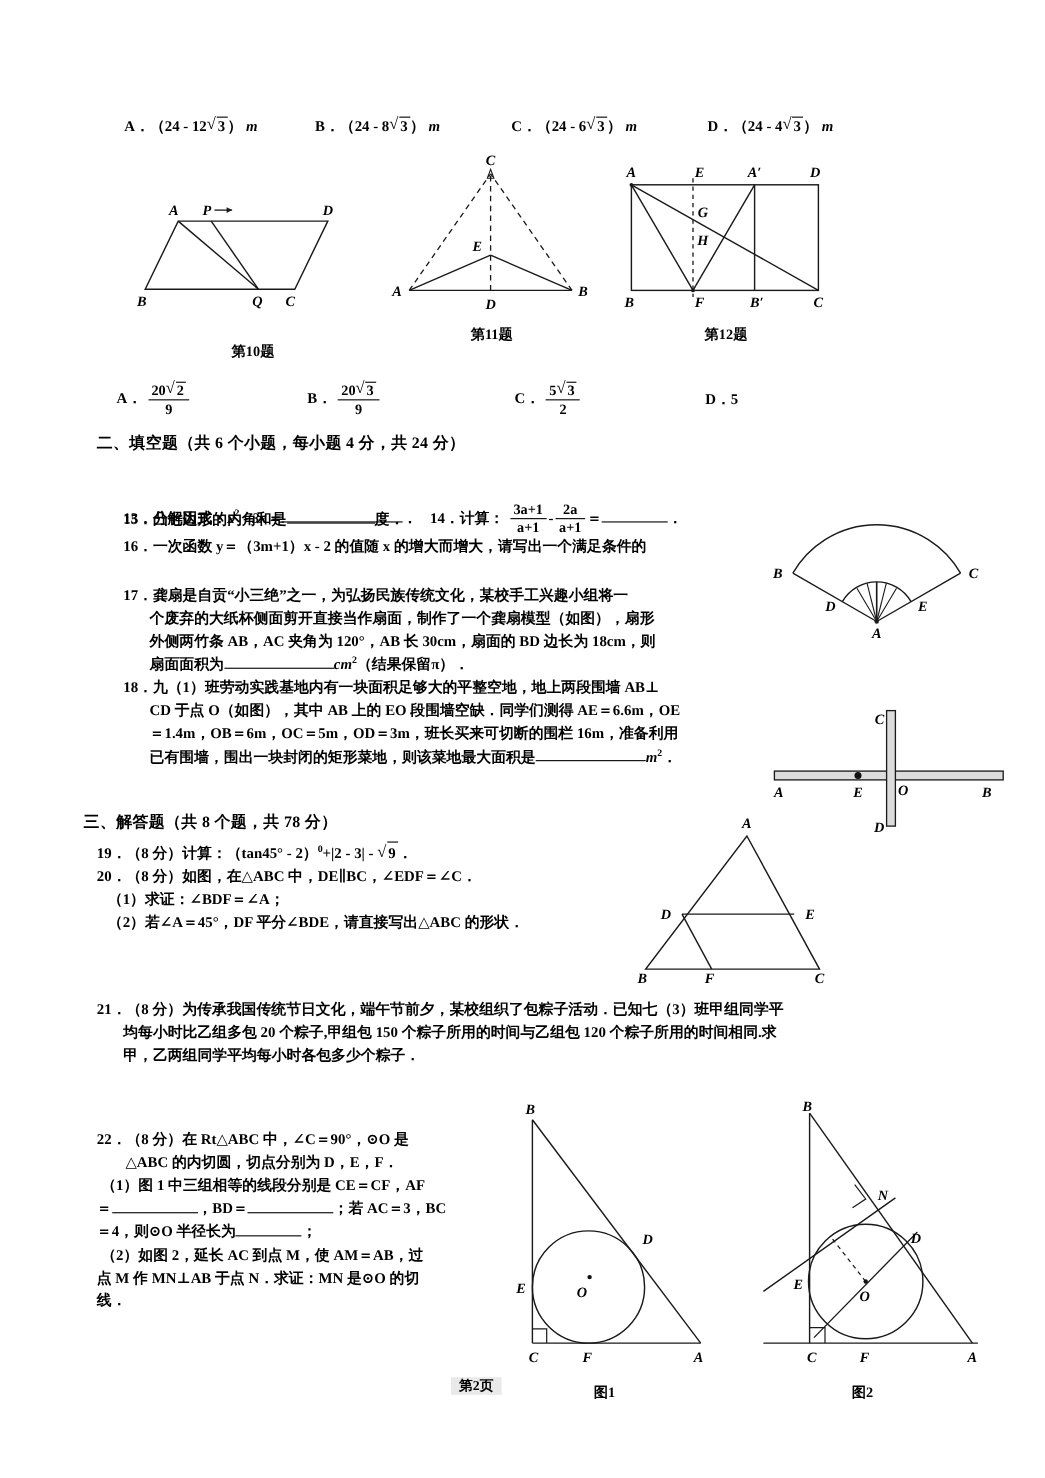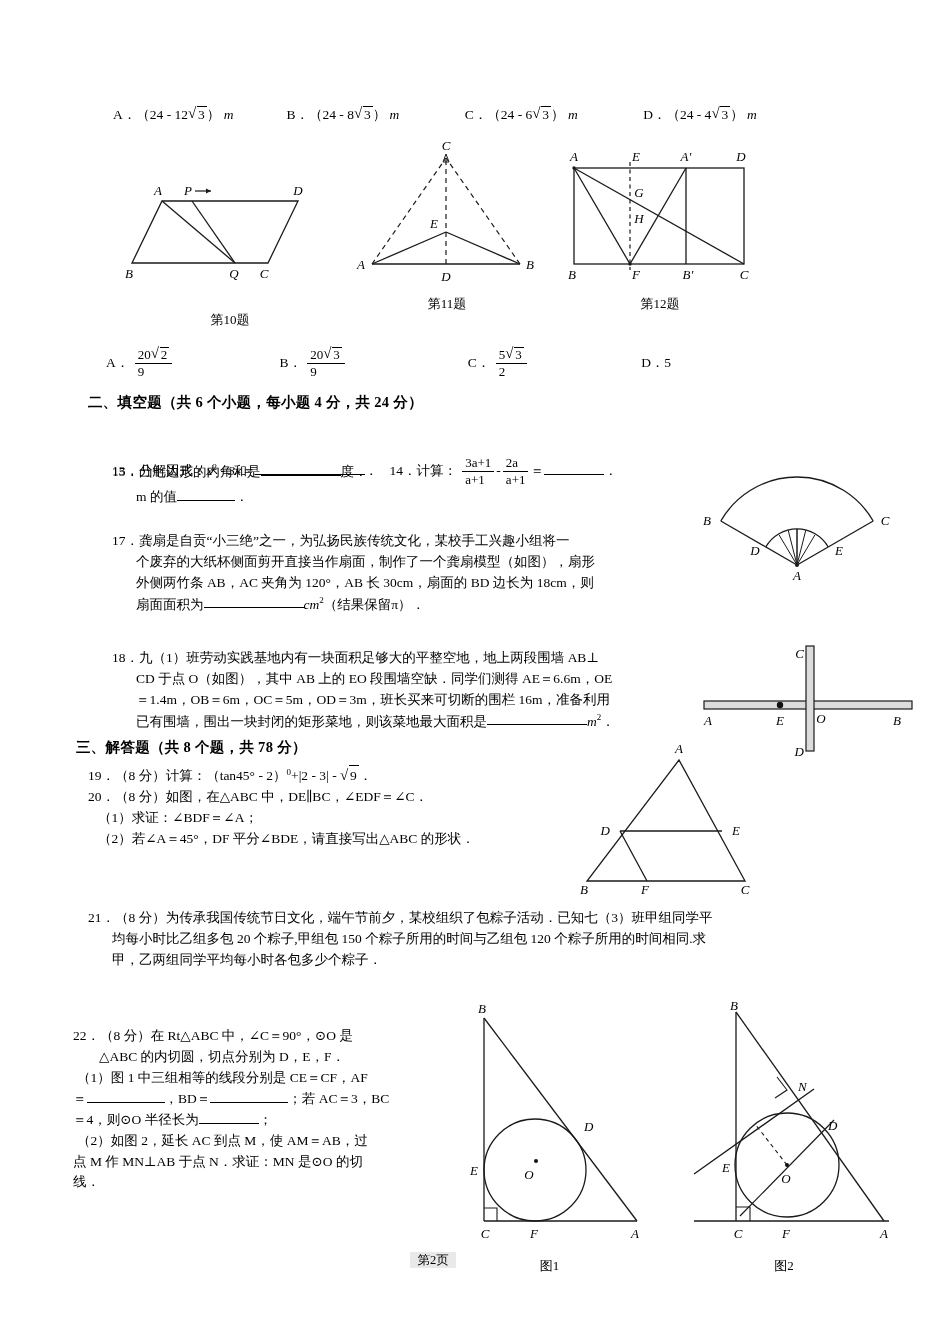--- a/index.html
+++ b/index.html
@@ -15,29 +15,30 @@
     color: #000;
     font-size: 13.5px;
     overflow: hidden;
   }
   .page {
     position: absolute;
     left: 0; top: 0;
     width: 950px;
     height: 1344px;
   }
-  .blk { position: absolute; }
+  .blk { position: absolute; font-weight: bold; }
   .txt { line-height: 1.55; }
   .it { font-style: italic; }
   .sup { font-size: 9px; vertical-align: super; }
 
   
   .frac {
     display: inline-block;
     vertical-align: middle;
+    text-align: center;
     line-height: 1.05;
     margin: 0 2px;
     position: relative;
     top: -1px;
   }
   .frac .num {
     display: block;
     border-bottom: 1.1px solid #000;
     padding: 0 3px 1px 3px;
     font-size: 13px;
@@ -195,22 +196,22 @@
         <span class="den">a+1</span>
       </span><span>＝</span><span class="fill" style="width:60px;"></span><span>．</span>
     </span>
   </div>
 
   <div class="blk txt qtext" style="left:112px; top:462px;">
     <span>15．</span><span>凸七边形的内角和是</span><span class="fill" style="width:80px;"></span><span>度．</span>
   </div>
 
   <div class="blk txt qtext" style="left:112px; top:487px; width:560px;">
-    <div style="padding-left:24px;">
-      <span>m 的值</span><span class="fill" style="width:58px;"></span><span>．</span>
+    <div>
+      <span>16．</span><span>一次函数 y＝（3m+1）x - 2 的值随 x 的增大而增大，请写出一个满足条件的</span>
     </div>
   </div>
 
   <div class="blk txt qtext" style="left:112px; top:531px; width:560px;">
     <div>
       <span>17．</span><span>龚扇是自贡“小三绝”之一，为弘扬民族传统文化，某校手工兴趣小组将一</span>
     </div>
     <div style="padding-left:24px;"><span>个废弃的大纸杯侧面剪开直接当作扇面，制作了一个龚扇模型（如图），扇形</span></div>
     <div style="padding-left:24px;"><span>外侧两竹条 AB，AC 夹角为 120°，AB 长 30cm，扇面的 BD 边长为 18cm，则</span></div>
     <div style="padding-left:24px;">
@@ -235,21 +236,21 @@
       <line x1="115" y1="103" x2="133" y2="72.8" stroke="#1a1a1a" stroke-width="1"></line>
       <circle cx="115" cy="103" r="2" fill="#1a1a1a"></circle>
       <text x="25" y="63" font-size="13" font-style="italic" font-family="'Liberation Serif',serif" text-anchor="middle">B</text>
       <text x="203" y="63" font-size="13" font-style="italic" font-family="'Liberation Serif',serif" text-anchor="middle">C</text>
       <text x="73" y="93" font-size="13" font-style="italic" font-family="'Liberation Serif',serif" text-anchor="middle">D</text>
       <text x="157" y="93" font-size="13" font-style="italic" font-family="'Liberation Serif',serif" text-anchor="middle">E</text>
       <text x="115" y="118" font-size="13" font-style="italic" font-family="'Liberation Serif',serif" text-anchor="middle">A</text>
     </svg>
   </div>
 
-  <div class="blk txt qtext" style="left:112px; top:648px; width:580px;">
+  <div class="blk txt qtext" style="left:112px; top:615px; width:580px;">
     <div>
       <span>18．</span><span>九（1）班劳动实践基地内有一块面积足够大的平整空地，地上两段围墙 AB⊥</span>
     </div>
     <div style="padding-left:24px;"><span>CD 于点 O（如图），其中 AB 上的 EO 段围墙空缺．同学们测得 AE＝6.6m，OE</span></div>
     <div style="padding-left:24px;"><span>＝1.4m，OB＝6m，OC＝5m，OD＝3m，班长买来可切断的围栏 16m，准备利用</span></div>
     <div style="padding-left:24px;">
       <span>已有围墙，围出一块封闭的矩形菜地，则该菜地最大面积是</span><span class="fill" style="width:100px;"></span><span class="it">m</span><span class="sup">2</span><span>．</span>
     </div>
   </div>
 
@@ -298,21 +299,21 @@
   </div>
 
   <div class="blk txt qtext" style="left:88px; top:908px; width:800px;">
     <div>
       <span>21．</span><span>（8 分）为传承我国传统节日文化，端午节前夕，某校组织了包粽子活动．已知七（3）班甲组同学平</span>
     </div>
     <div style="padding-left:24px;"><span>均每小时比乙组多包 20 个粽子,甲组包 150 个粽子所用的时间与乙组包 120 个粽子所用的时间相同.求</span></div>
     <div style="padding-left:24px;"><span>甲，乙两组同学平均每小时各包多少个粽子．</span></div>
   </div>
 
-  <div class="blk txt qtext" style="left:73px; top:1026px; width:380px;">
+  <div class="blk txt qtext" style="left:88px; top:1026px; width:380px;">
     <div>
       <span>22．</span><span>（8 分）在 Rt△ABC 中，∠C＝90°，⊙O 是</span>
     </div>
     <div style="padding-left:26px;"><span>△ABC 的内切圆，切点分别为 D，E，F．</span></div>
     <div style="padding-left:4px;"><span>（1）图 1 中三组相等的线段分别是 CE＝CF，AF</span></div>
     <div>
       <span>＝</span><span class="fill" style="width:78px;"></span><span>，BD＝</span><span class="fill" style="width:78px;"></span><span>；若 AC＝3，BC</span>
     </div>
     <div>
       <span>＝4，则⊙O 半径长为</span><span class="fill" style="width:60px;"></span><span>；</span>

